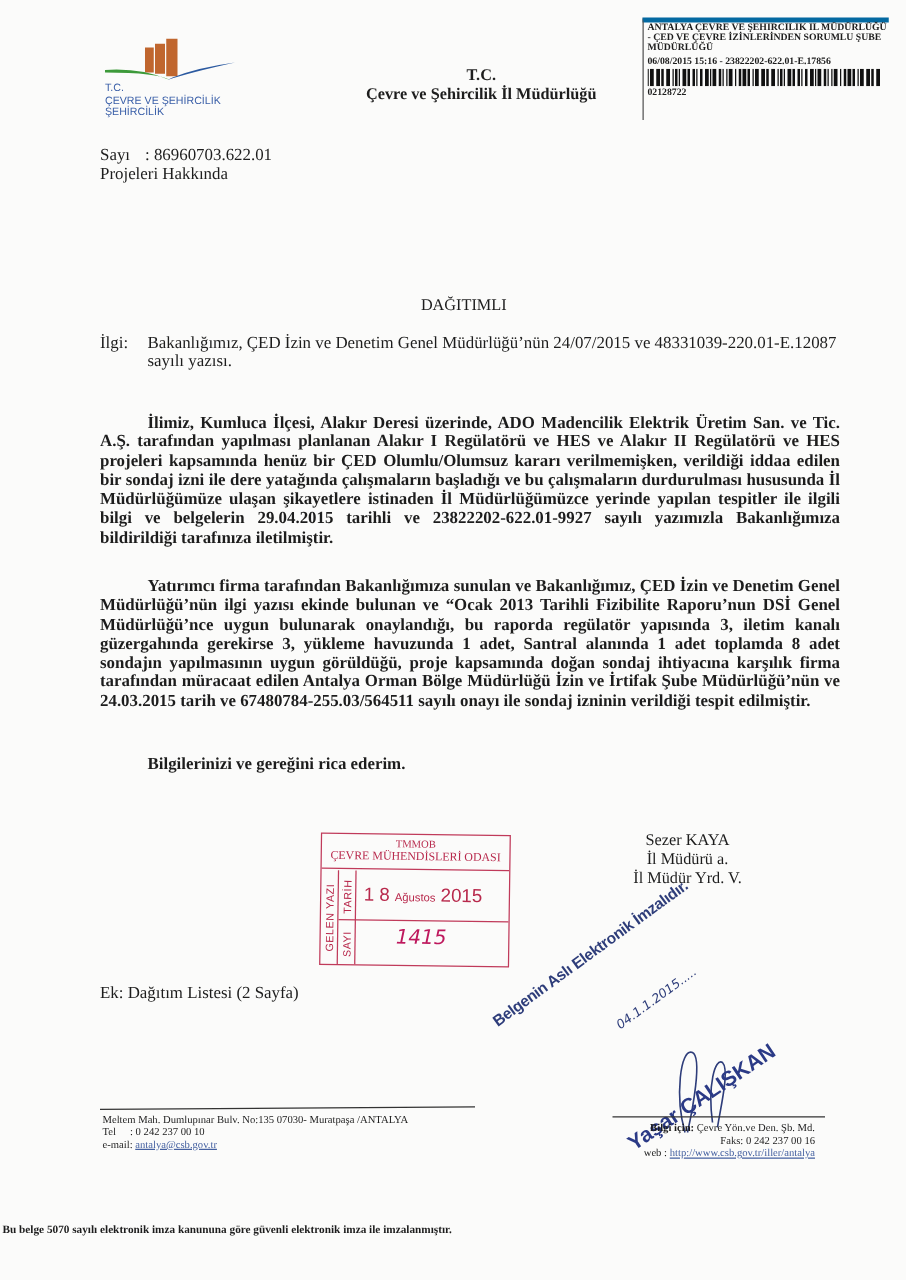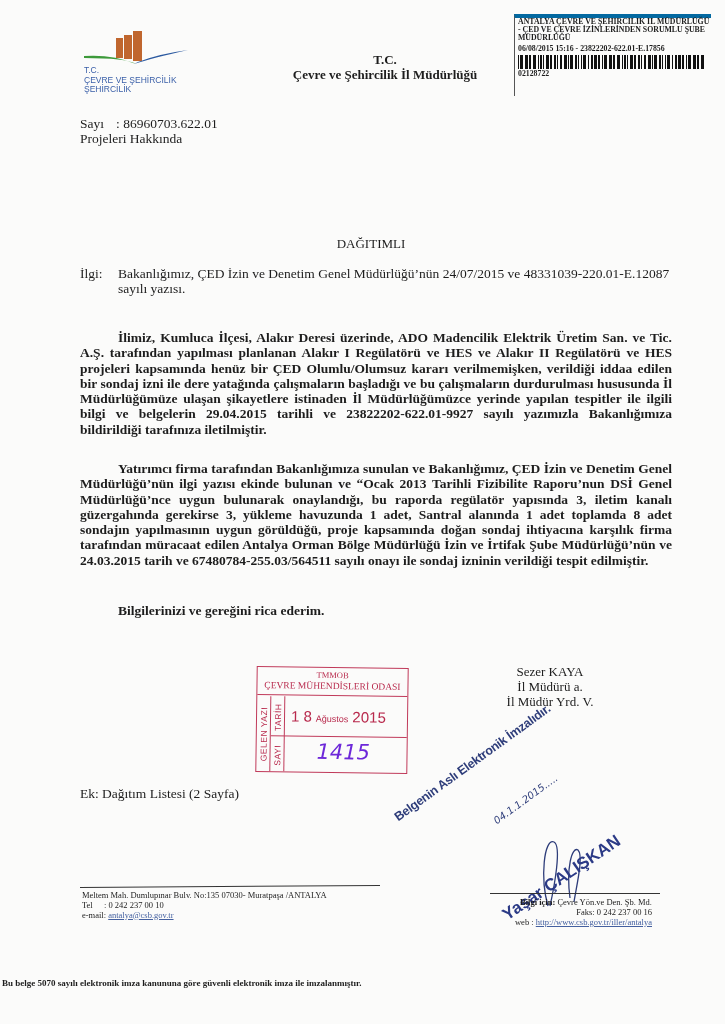--- a/index.html
+++ b/index.html
@@ -48,21 +48,21 @@
   
   .stamp { left: 256px; top: 667px; width: 150px; height: 104px; border: 1.5px solid #c03a5a; color: #b8294c; transform: rotate(0.8deg); }
   .stamp .hdr { text-align: center; font-size: 9.5px; line-height: 11px; border-bottom: 1.5px solid #c03a5a; padding: 2px 0 3px; }
   .stamp .hdr .a { font-size: 8.5px; }
   .stamp .side1 { position: absolute; left: 0; top: 29px; width: 13px; height: 75px; border-right: 1px solid #c03a5a; }
   .stamp .side2 { position: absolute; left: 14px; top: 29px; width: 13px; height: 75px; border-right: 1px solid #c03a5a; }
   .vert { position: absolute; left: 50%; top: 50%; transform: translate(-50%,-50%) rotate(-90deg); font-family: "Liberation Sans", sans-serif; font-size: 8.5px; white-space: nowrap; letter-spacing: .5px; }
   .stamp .divline { position: absolute; left: 14px; right: 0; top: 68px; border-top: 1px solid #c03a5a; }
   .stamp .date { position: absolute; left: 34px; top: 40px; font-family: "Liberation Sans", sans-serif; font-size: 15px; white-space: nowrap; }
   .stamp .date .mon { font-size: 9px; margin: 0 4px; }
-  .stamp .num { position: absolute; left: 60px; top: 72px; font-family: "DejaVu Sans", sans-serif; font-style: italic; font-size: 21px; color: #6d28d9; }
+  .stamp .num { position: absolute; left: 60px; top: 72px; font-family: "DejaVu Sans", sans-serif; font-style: italic; font-size: 16px; color: #be185d; }
 
   .ek { left: 80px; top: 786px; font-size: 13.5px; }
 
   .blue-stamp { left: 400px; top: 810px; transform: rotate(-36deg); transform-origin: left bottom; color: #2e3d7a; font-family: "Liberation Sans", sans-serif; font-size: 12.5px; font-weight: bold; letter-spacing: -.3px; white-space: nowrap; }
   .blue-sign { left: 498px; top: 815px; transform: rotate(-36deg); transform-origin: left bottom; color: #2e3d7a; font-family: "DejaVu Sans", sans-serif; font-style: italic; font-size: 10px; white-space: nowrap; }
   .name-stamp { left: 510px; top: 905px; transform: rotate(-34deg); transform-origin: left bottom; color: #2b3a86; font-family: "Liberation Sans", sans-serif; font-weight: bold; font-size: 17px; white-space: nowrap; }
   .sig-svg { left: 540px; top: 828px; }
 
   .rule-left { left: 80px; top: 886px; width: 300px; border-top: 1.2px solid #333; transform: rotate(-0.4deg); }
   .rule-right { left: 490px; top: 893px; width: 170px; border-top: 1.2px solid #333; }

